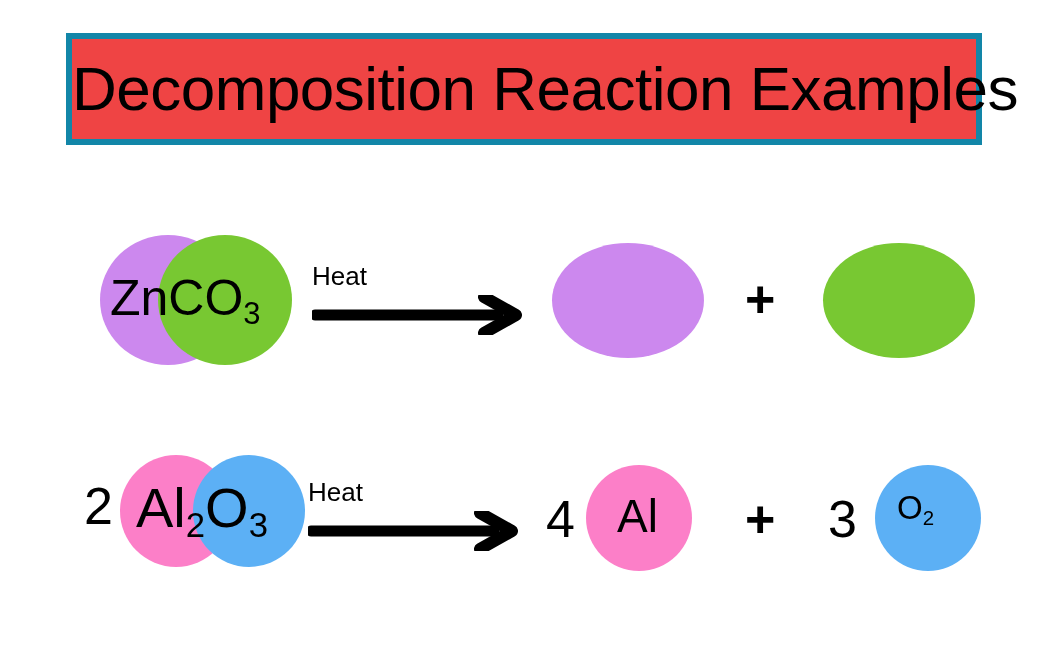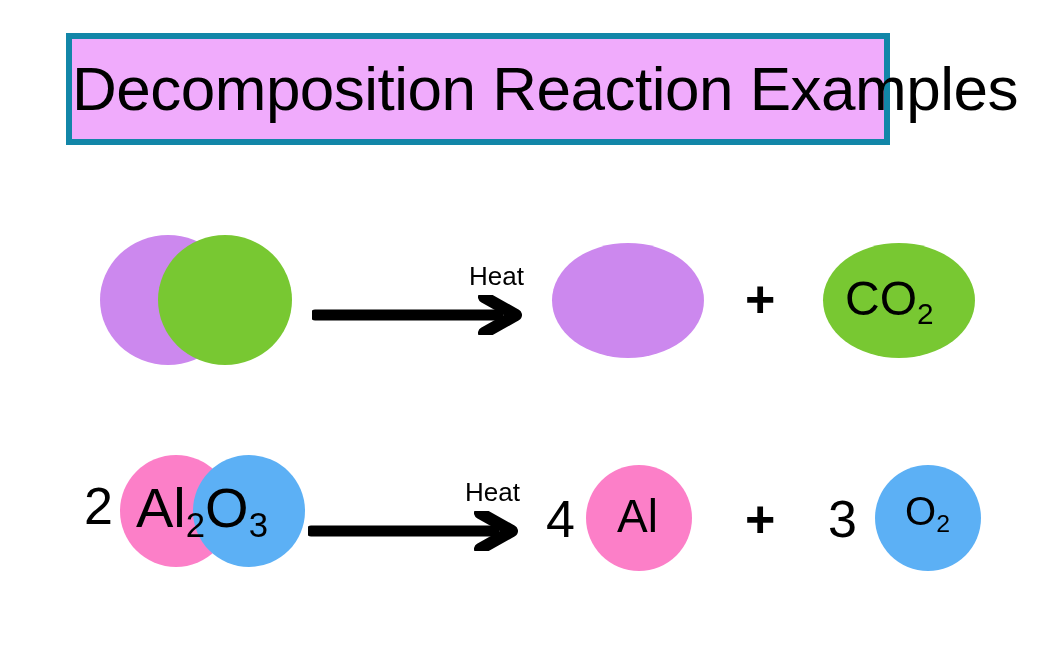--- a/index.html
+++ b/index.html
@@ -13,25 +13,25 @@
     position: relative;
     overflow: hidden;
     font-family: "Liberation Sans", sans-serif;
   }
 
   
   #title-box {
     position: absolute;
     left: 66px;
     top: 33px;
-    width: 824px;
+    width: 916px;
     height: 112px;
     border: 6px solid #1286a8;
     box-sizing: border-box;
-    background: #f0abfc;
+    background: #ef4444;
   }
   #title-text {
     position: absolute;
     left: 0;
     right: 0;
     top: 50%;
     transform: translateY(-50%);
     text-align: center;
     font-size: 62px;
     line-height: 1;
@@ -82,21 +82,21 @@
     font-weight: bold;
     line-height: 1;
   }
 
   
   .arrow-group { position: absolute; }
   .arrow-label {
     position: absolute;
     left: 0;
     width: 100%;
-    text-align: right;
+    text-align: left;
     font-size: 26px;
     color: #000000;
     line-height: 1;
     white-space: nowrap;
   }
   .arrow-svg { position: absolute; left: 0; }
 
   
   #r0-reactant-a { left: 100px; top: 10px;  width: 136px; height: 130px; background: #cc88ee; }
   #r0-reactant-b { left: 158px; top: 10px;  width: 134px; height: 130px; background: #78c832; }
@@ -125,48 +125,48 @@
   #r1-arrow .arrow-svg  { top: 50px; }
 
   #r1-coef-product-a { left: 546px; top: 48px; }
   #r1-product-a { left: 586px; top: 20px; width: 106px; height: 106px; background: #fc7fc8; }
   #r1-product-a-label { left: 617px; top: 48px; font-size: 46px; }
 
   #r1-plus { left: 745px; top: 48px; }
 
   #r1-coef-product-b { left: 828px; top: 48px; }
   #r1-product-b { left: 875px; top: 20px; width: 106px; height: 106px; background: #5cb0f5; }
-  #r1-product-b-label { left: 897px; top: 46px; font-size: 40px; margin-left: 8px; }
+  #r1-product-b-label { left: 897px; top: 46px; font-size: 33px; }
 </style>
 </head>
 <body style="background: rgb(255, 255, 255);">
 
 <div id="title-box" style="border-color: rgb(18, 134, 168);">
   <div id="title-text">Decomposition Reaction Examples</div>
 </div>
 
 <div class="reaction-row" id="reaction-row-0">
 
   <div class="blob" id="r0-reactant-a" style="background: rgb(204, 136, 238);"></div>
   <div class="blob" id="r0-reactant-b" style="background: rgb(120, 200, 50);"></div>
+  <div class="blob-label" id="r0-reactant-label"><span>ZnCO</span><span class="sub">3</span></div>
 
   <div class="arrow-group" id="r0-arrow">
     <div class="arrow-label">Heat</div>
     <svg class="arrow-svg" width="212" height="40" viewBox="0 0 212 40">
       <line x1="3" y1="20" x2="186" y2="20" stroke="#000000" stroke-width="11" stroke-linecap="round"></line>
       <polyline points="172,2 204,20 172,38" fill="none" stroke="#000000" stroke-width="12" stroke-linecap="round" stroke-linejoin="round"></polyline>
     </svg>
   </div>
 
   <div class="blob" id="r0-product-a" style="background: rgb(204, 136, 238);"></div>
 
   <div class="plus" id="r0-plus">+</div>
 
   <div class="blob" id="r0-product-b" style="background: rgb(120, 200, 50);"></div>
-  <div class="blob-label" id="r0-product-b-label"><span>CO</span><span class="sub">2</span></div>
 </div>
 
 <div class="reaction-row" id="reaction-row-1">
 
   <div class="coef" id="r1-coef-reactant">2</div>
   <div class="blob" id="r1-reactant-a" style="background: rgb(252, 127, 200);"></div>
   <div class="blob" id="r1-reactant-b" style="background: rgb(92, 176, 245);"></div>
   <div class="blob-label" id="r1-reactant-label"><span>Al</span><span class="sub">2</span><span>O</span><span class="sub">3</span></div>
 
   <div class="arrow-group" id="r1-arrow">

